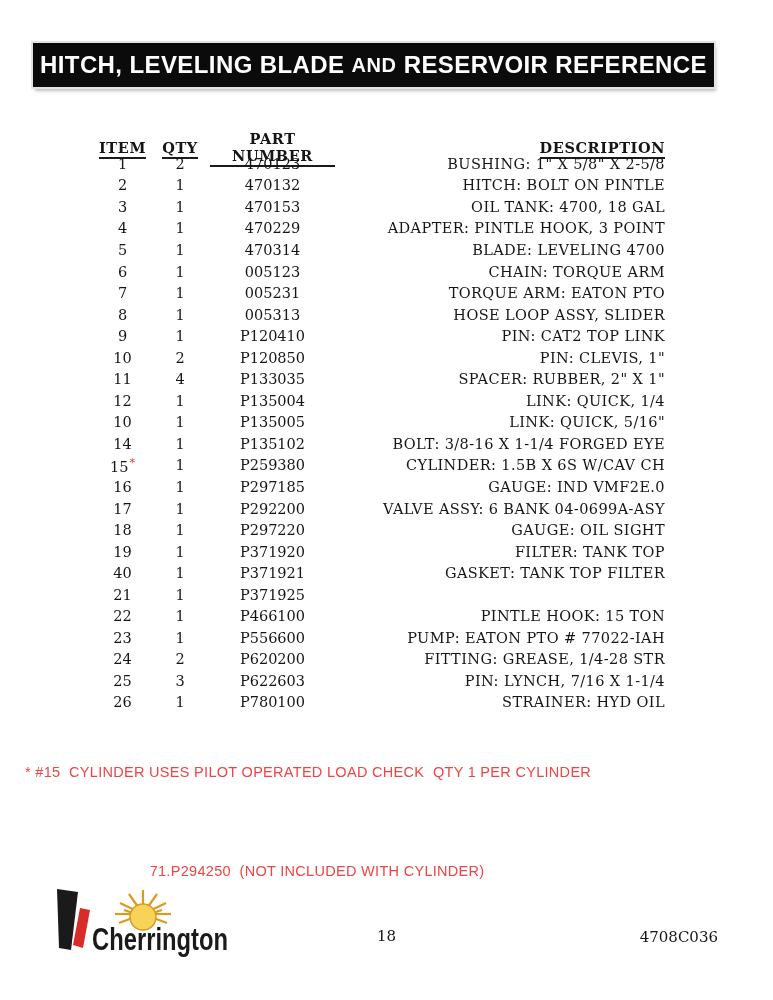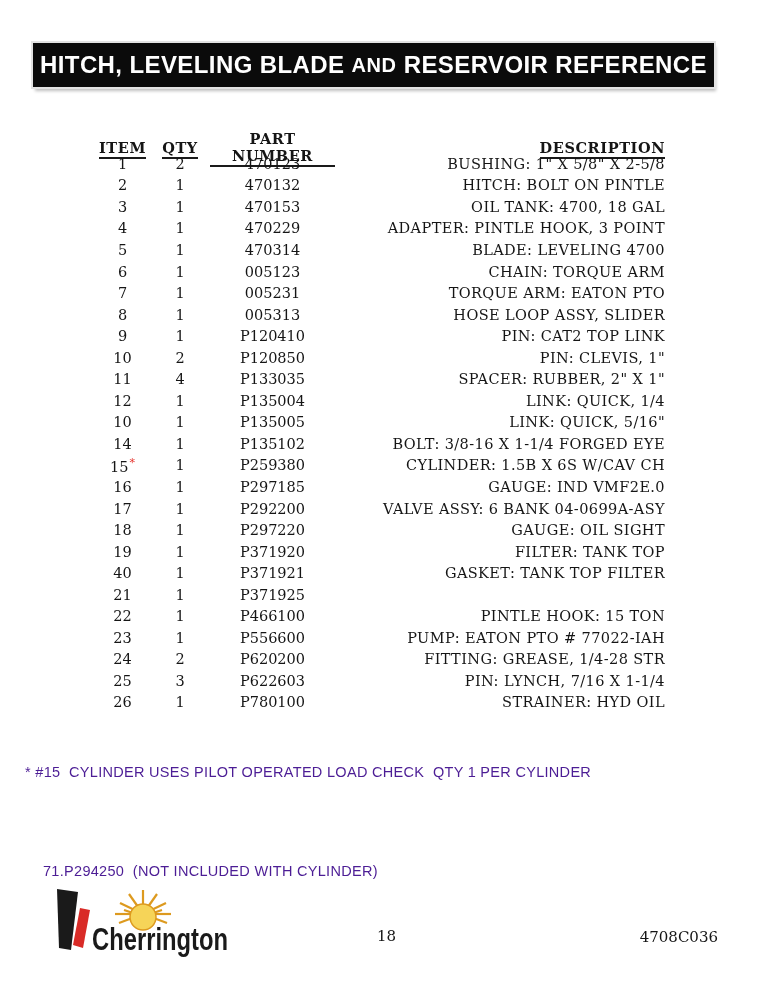--- a/index.html
+++ b/index.html
@@ -217,21 +217,21 @@
     </div>
         <div class="trow">
       <div class="c-item">26</div>
       <div class="c-qty">1</div>
       <div class="c-part">P780100</div>
       <div class="c-desc">STRAINER: HYD OIL</div>
     </div>
       </div>
   </div>
 
-  <div class="footnote" style="color: #4c1d95;">
+  <div class="footnote" style="color: #ef4444; text-align: center;">
     <div>* #15  CYLINDER USES PILOT OPERATED LOAD CHECK  QTY 1 PER CYLINDER</div>
     <div class="line2">71.P294250  (NOT INCLUDED WITH CYLINDER)</div>
   </div>
 
   <svg class="logo" width="180" height="82" viewBox="0 0 180 82">
 
     <polygon points="5,5 26,8 19,66 7,64" fill="#1a1a1a"></polygon>
 
     <polygon points="28,24 38,26 31,64 21,61" fill="#d92b27"></polygon>
 

